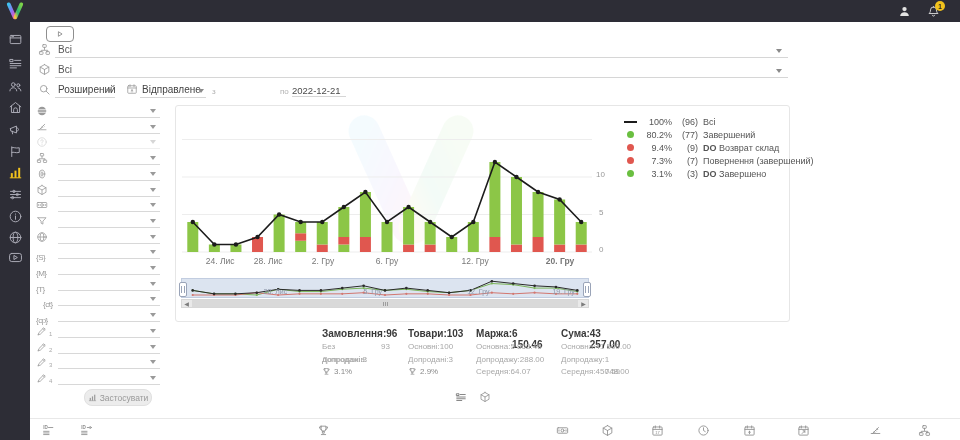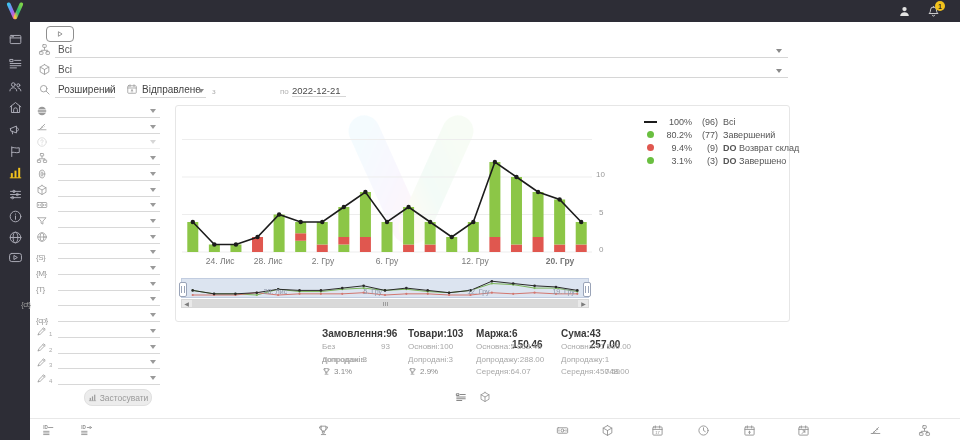--- a/index.html
+++ b/index.html
@@ -336,21 +336,21 @@
         <div class="abs" style="left:36px;top:262px;color:#9a9a9a;"><span class="brace">{M}</span></div>
         <div class="abs f-underline" style="left:58px;top:262px;width:102px;"></div>
         <div class="abs caret" style="left:150px;top:266px;border-top-color:#9a9a9a;"></div>
       </div>
       <div>
         <div class="abs" style="left:36px;top:277.7px;color:#9a9a9a;"><span class="brace">{T}</span></div>
         <div class="abs f-underline" style="left:58px;top:277.7px;width:102px;"></div>
         <div class="abs caret" style="left:150px;top:281.7px;border-top-color:#9a9a9a;"></div>
       </div>
       <div>
-        <div class="abs" style="left:21px;top:293.4px;color:#9a9a9a;"><span class="brace">{ct}</span></div>
+        <div class="abs" style="left:43px;top:293.4px;color:#9a9a9a;"><span class="brace">{ct}</span></div>
         <div class="abs f-underline" style="left:58px;top:293.4px;width:102px;"></div>
         <div class="abs caret" style="left:150px;top:297.4px;border-top-color:#9a9a9a;"></div>
       </div>
       <div>
         <div class="abs" style="left:36px;top:309.1px;color:#9a9a9a;"><span class="brace">{cp}</span></div>
         <div class="abs f-underline" style="left:58px;top:309.1px;width:102px;"></div>
         <div class="abs caret" style="left:150px;top:313.1px;border-top-color:#9a9a9a;"></div>
       </div>
       <div>
         <div class="abs" style="left:36px;top:324.79999999999995px;color:#9a9a9a;">
@@ -498,21 +498,21 @@
         <div class="ylab" style="left: 420px; top: 64px;">10</div>
       </div>
     <div id="xTicks">
         <div class="xtick" style="left: 44.13px;">24. Лис</div>
         <div class="xtick" style="left: 92.1px;">28. Лис</div>
         <div class="xtick" style="left: 147.04px;">2. Гру</div>
         <div class="xtick" style="left: 211px;">6. Гру</div>
         <div class="xtick" style="left: 299.15px;">12. Гру</div>
         <div class="xtick" style="left: 384.02px; font-weight: bold;">20. Гру</div>
       </div>
-    <div class="abs" id="legend" style="left:468px;top:9px;">
+    <div class="abs" id="legend" style="left:448px;top:9px;">
         <div class="leg-row">
           <span class="leg-sw">
             <span style="width:13px;height:2px;background:#1c1c1c;"></span>
           </span>
           <span class="leg-pct">100%</span>
           <span class="leg-cnt">(96)</span>
           <span class="leg-lab">Всі</span>
         </div>
         <div class="leg-row">
           <span class="leg-sw">
@@ -522,20 +522,28 @@
           <span class="leg-cnt">(77)</span>
           <span class="leg-lab">Завершений</span>
         </div>
         <div class="leg-row">
           <span class="leg-sw">
             <span style="width:7px;height:7px;border-radius:50%;background:#e0574f;margin-left:3px;"></span>
           </span>
           <span class="leg-pct">9.4%</span>
           <span class="leg-cnt">(9)</span>
           <span class="leg-lab"><b>DO</b> Возврат склад</span>
+        </div>
+        <div class="leg-row">
+          <span class="leg-sw">
+            <span style="width:7px;height:7px;border-radius:50%;background:#e0574f;margin-left:3px;"></span>
+          </span>
+          <span class="leg-pct">7.3%</span>
+          <span class="leg-cnt">(7)</span>
+          <span class="leg-lab">Повернення (завершений)</span>
         </div>
         <div class="leg-row">
           <span class="leg-sw">
             <span style="width:7px;height:7px;border-radius:50%;background:#6abf40;margin-left:3px;"></span>
           </span>
           <span class="leg-pct">3.1%</span>
           <span class="leg-cnt">(3)</span>
           <span class="leg-lab"><b>DO</b> Завершено</span>
         </div>
       </div>

